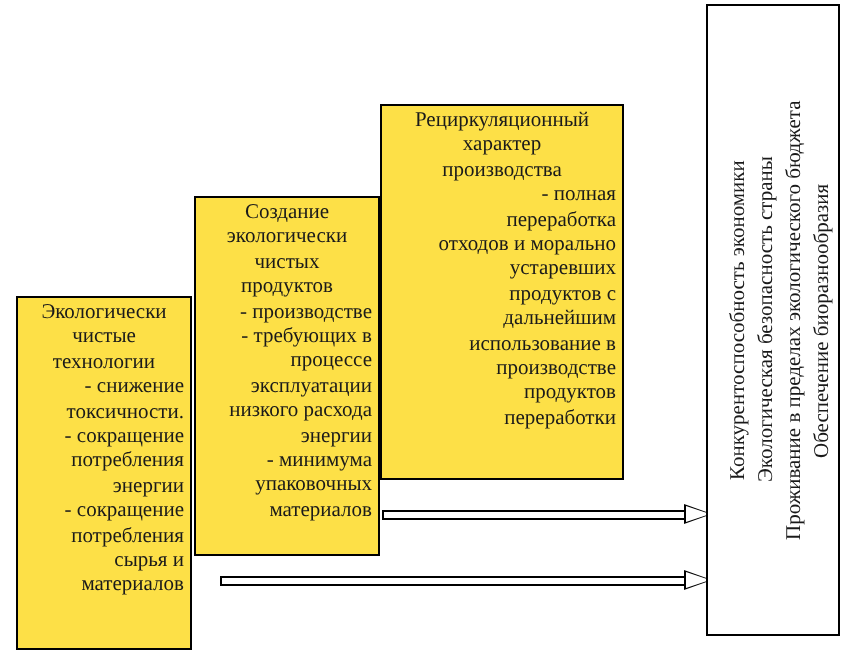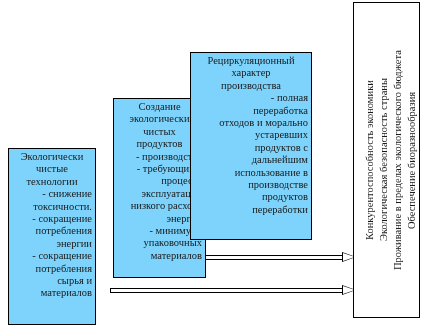--- a/index.html
+++ b/index.html
@@ -15,39 +15,39 @@
     position: relative;
     width: 425px;
     height: 330px;
     background: #ffffff;
     overflow: hidden;
   }
 
   .box {
     position: absolute;
     border: 1px solid #000000;
-    background: #7dd3fc;
+    background: #fde047;
     color: #1a1a1a;
     font-size: 10.5px;
     line-height: 12.4px;
     padding: 2px 3px 2px 3px;
     z-index: 5;
   }
   .box .hd {
     text-align: center;
     white-space: pre-line;
   }
   .box .bullets {
     text-align: right;
     white-space: pre-line;
   }
 
   
   #box-clean-technologies { left: 8px;   top: 148px; width: 88px;  height: 177px; }
-  #box-clean-products     { left: 97px;  top: 98px;  width: 93px;  height: 180px; margin-left: 16px; }
+  #box-clean-products     { left: 97px;  top: 98px;  width: 93px;  height: 180px; }
   #box-recycling          { left: 190px; top: 52px;  width: 122px; height: 188px; }
 
   #box-outcomes {
     position: absolute;
     left: 353px;
     top: 2px;
     width: 67px;
     height: 316px;
     border: 1px solid #000000;
     background: #ffffff;

